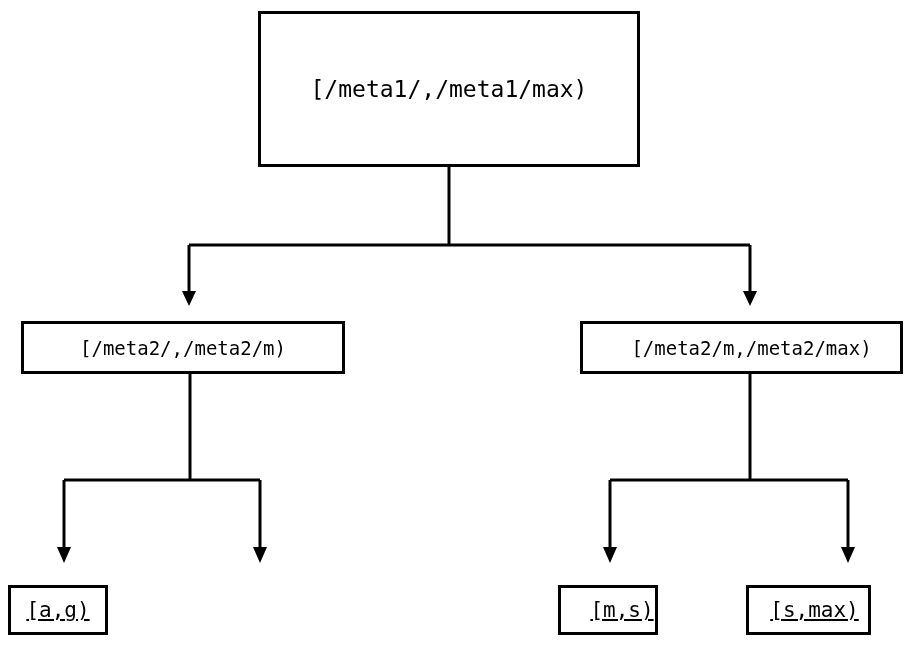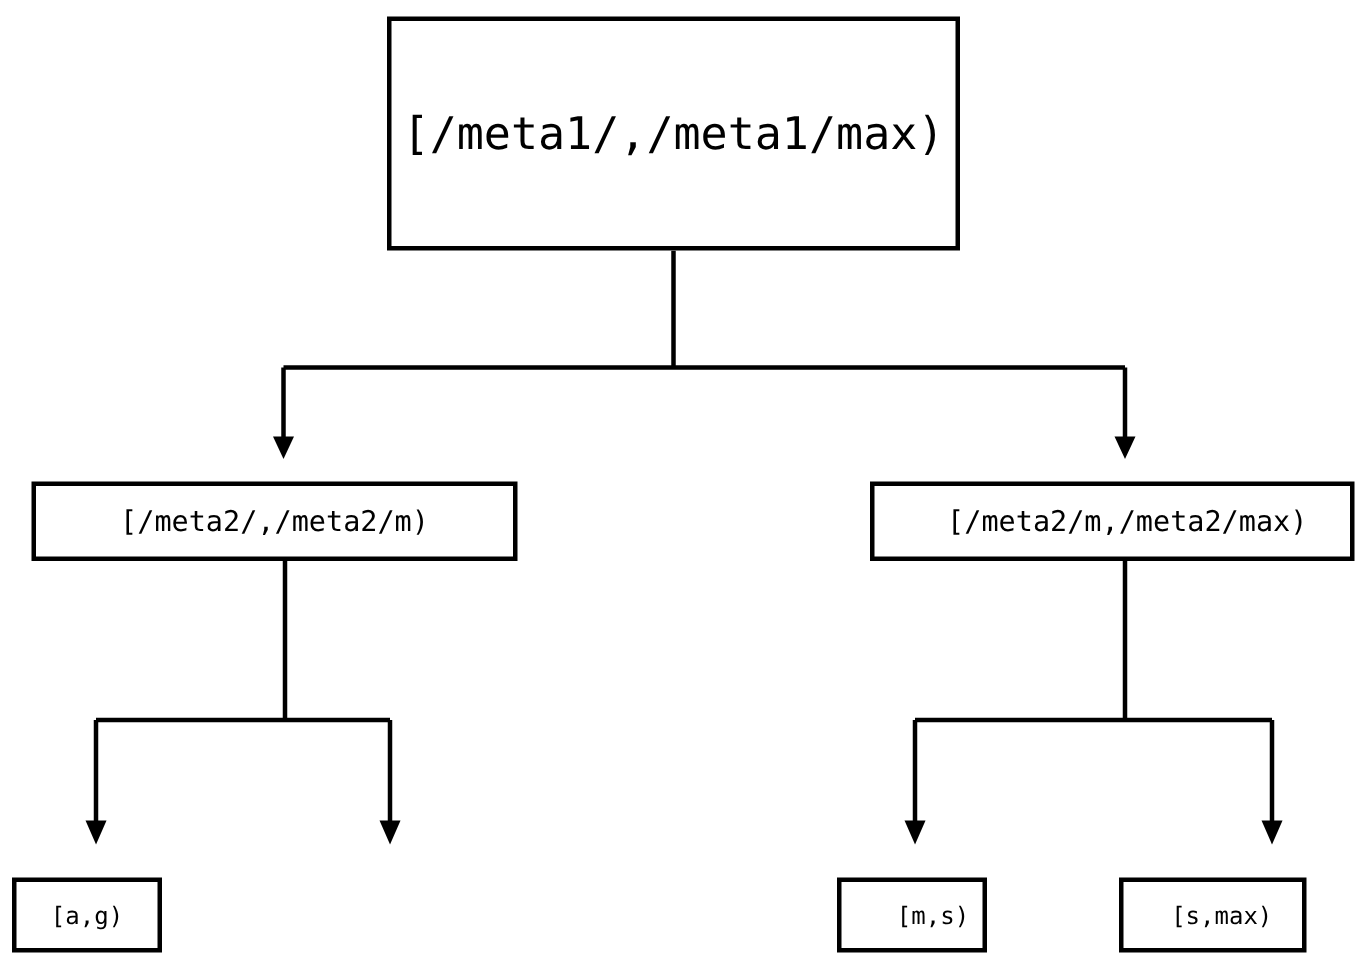--- a/index.html
+++ b/index.html
@@ -22,27 +22,28 @@
     background: #ffffff;
     border: 3px solid #000000;
     display: flex;
     align-items: center;
     justify-content: center;
     color: #000000;
     white-space: pre;
     letter-spacing: 0px;
   }
   .node-root {
-    font-size: 30px;
+    font-size: 23px;
   }
   .node-mid {
     font-size: 19px;
   }
   .node-leaf {
-    font-size: 16px;
+    font-size: 21px;
+    text-decoration: underline;
   }
   .edge-svg {
     position: absolute;
     left: 0;
     top: 0;
     width: 912px;
     height: 652px;
     pointer-events: none;
   }
   .edge-line {

